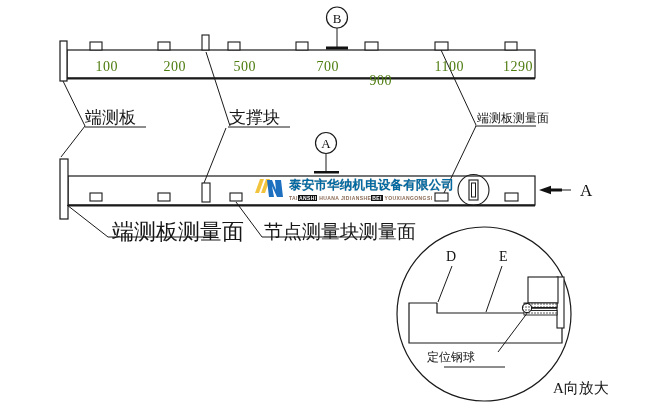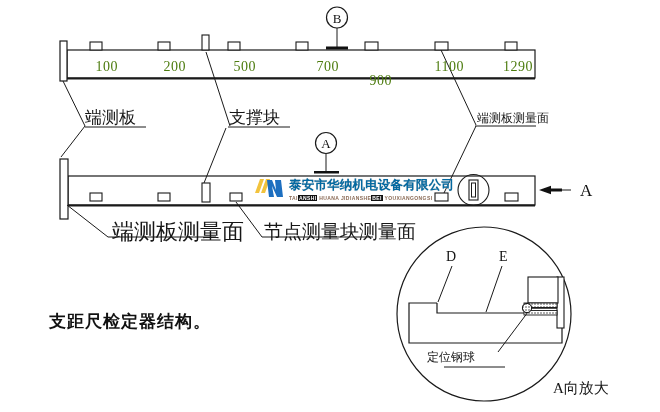--- a/index.html
+++ b/index.html
@@ -185,21 +185,20 @@
   <div class="lbl" style="left:229px;top:109px;font-size:17px">支撑块</div>
   <div class="lbl" style="left:477px;top:112px;font-size:12px">端测板测量面</div>
   <div class="lbl" style="left:112px;top:220px;font-size:22px">端测板测量面</div>
   <div class="lbl" style="left:264px;top:222px;font-size:19px">节点测量块测量面</div>
 
   <div class="detLet" style="left:446px;top:249px">D</div>
   <div class="detLet" style="left:499px;top:249px">E</div>
   <div class="lbl" style="left:427px;top:351px;font-size:12px">定位钢球</div>
   <div class="lbl" style="left:553px;top:381px;font-size:15px">A向放大</div>
 
-  <div class="title">支距尺检定器结构。</div>
 
   <div class="wm">
     <svg width="36" height="23" viewBox="0 0 36 23">
       <polygon points="4,16 9,2 13,2 8,16" fill="#f2c33d"></polygon>
       <polygon points="10,16 15,2 19,2 14,16" fill="#f2c33d"></polygon>
       <polygon points="16,3 21,3 25,13 24,3 30,3 32,20 26,20 21,9 23,20 18,20" fill="#1d6fc0"></polygon>
     </svg>
     <div class="txt">
       <span class="cn">泰安市华纳机电设备有限公司</span>
       <span class="latin"><span>TAI</span><span class="hl">ANSHI</span><span> HUANA JIDIANSHE</span><span class="hl">BEI</span><span> YOUXIANGONGSI</span></span>

